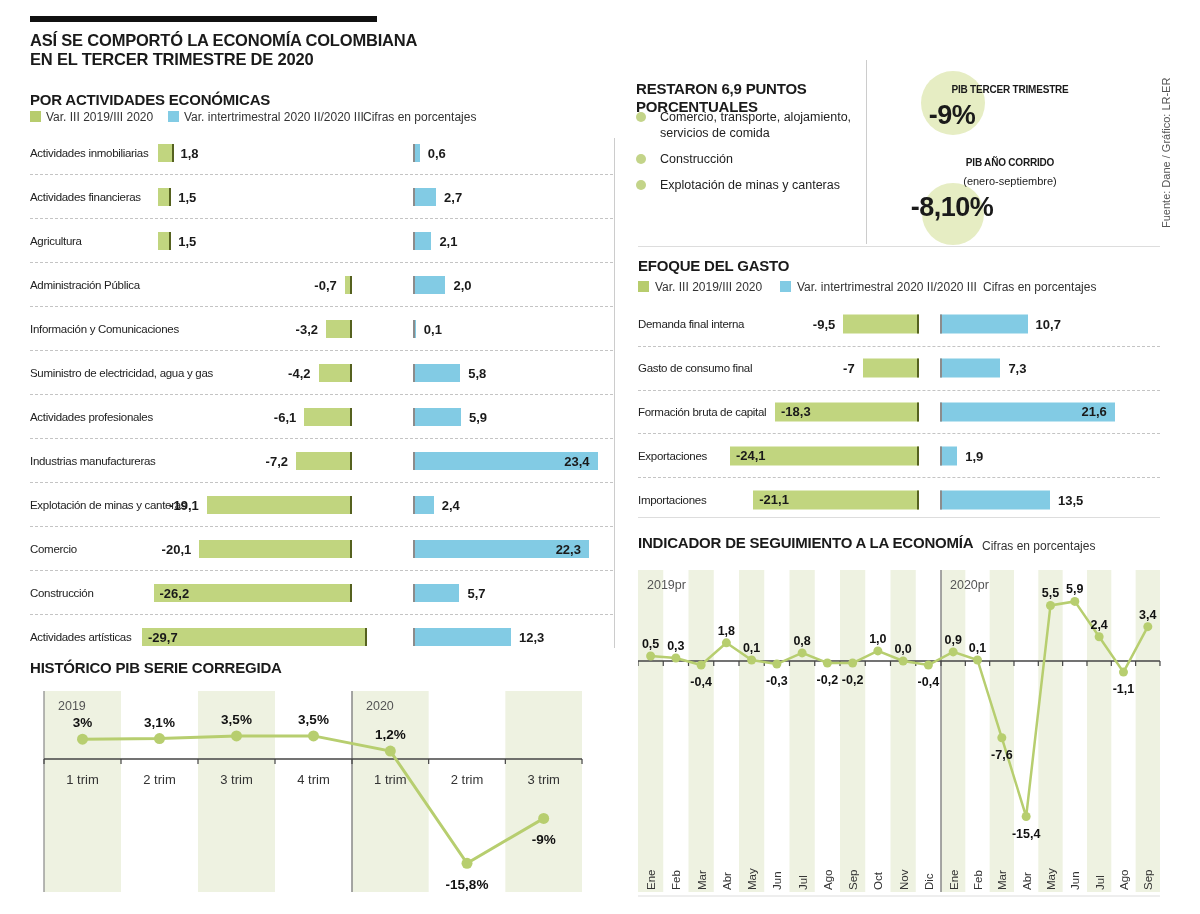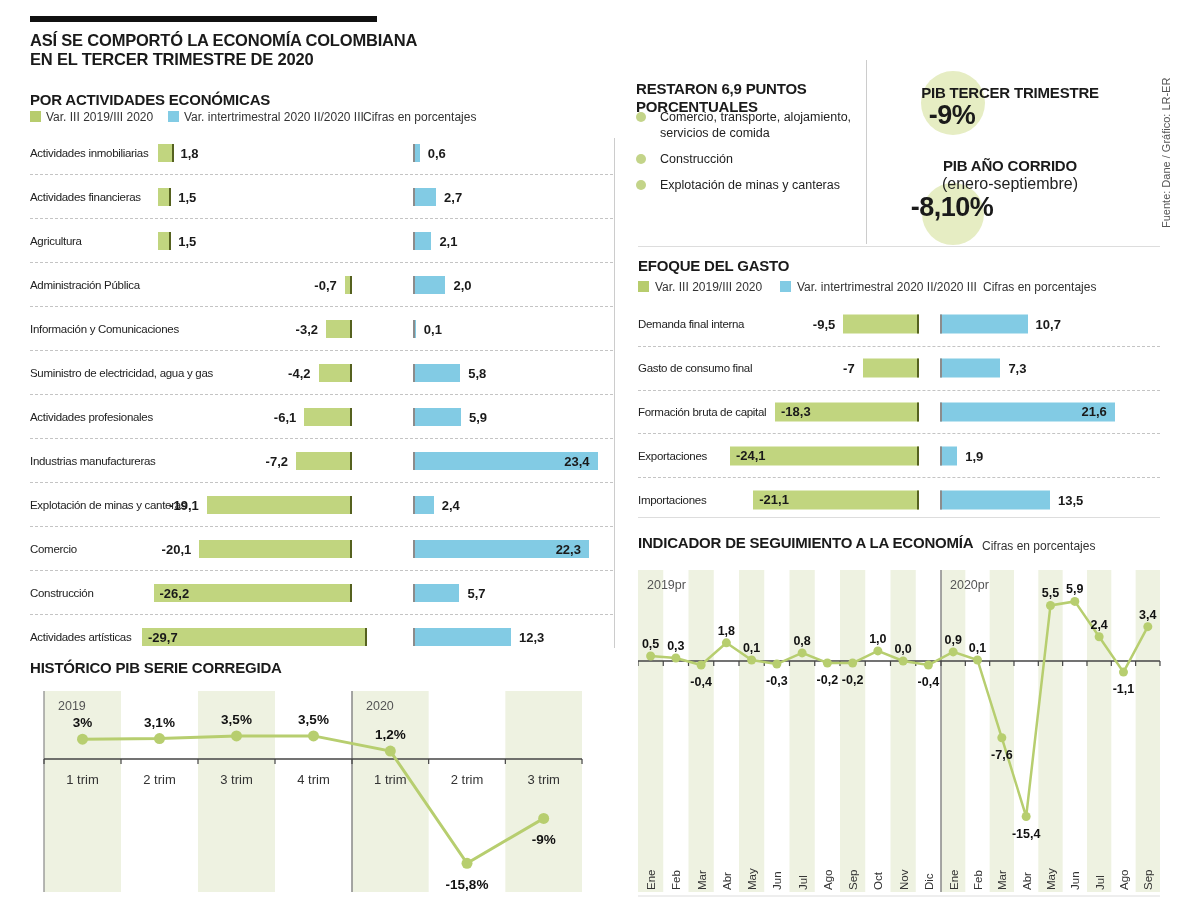--- a/index.html
+++ b/index.html
@@ -27,22 +27,22 @@
   .val{position:absolute;top:50%;transform:translateY(-50%);font-size:13px;font-weight:bold;white-space:nowrap;}
   .val.r{transform:translate(-100%,-50%);}
   
   .vline{width:1px;background:#ccc;}
   .hline{height:1px;background:#ddd;}
   
   .bullet{position:relative;padding-left:24px;font-size:12.5px;line-height:16px;color:#222;}
   .bullet .dot{position:absolute;left:0;top:3px;width:10px;height:10px;border-radius:50%;background:#c3d489;}
   
   .circle{border-radius:50%;background:#e6edc3;}
-  .pib-title{font-size:15px;font-weight:bold;text-align:center;letter-spacing:-0.2px;}
-  .pib-sub{font-size:16px;text-align:center;color:#222;}
+  .pib-title{font-size:10px;font-weight:bold;text-align:center;letter-spacing:-0.2px;}
+  .pib-sub{font-size:11px;text-align:center;color:#222;}
   .pib-value{font-size:27px;font-weight:bold;text-align:center;letter-spacing:-0.5px;}
   .source{font-size:11px;color:#555;writing-mode:vertical-rl;transform:rotate(180deg);
           white-space:nowrap;height:190px;text-align:center;}
   svg text{font-family:"Liberation Sans","DejaVu Sans",sans-serif;}
 </style>
 </head>
 <body>
 
 <div class="canvas">
 

